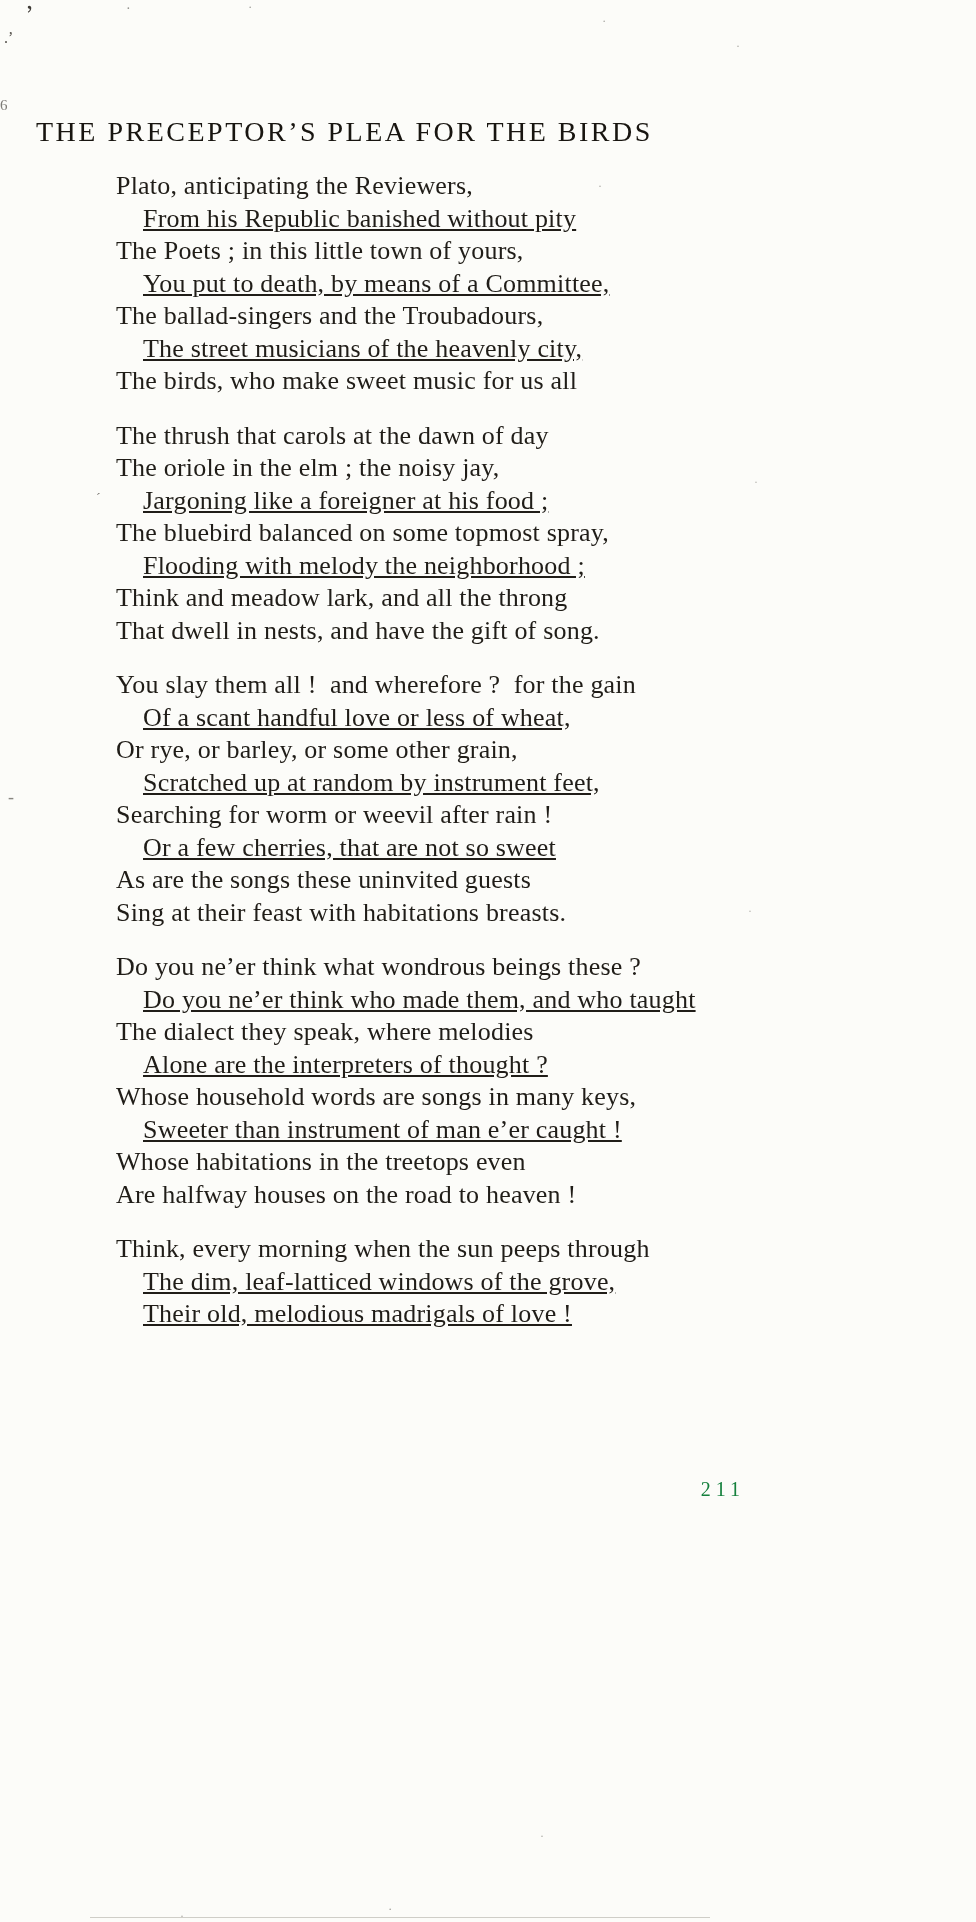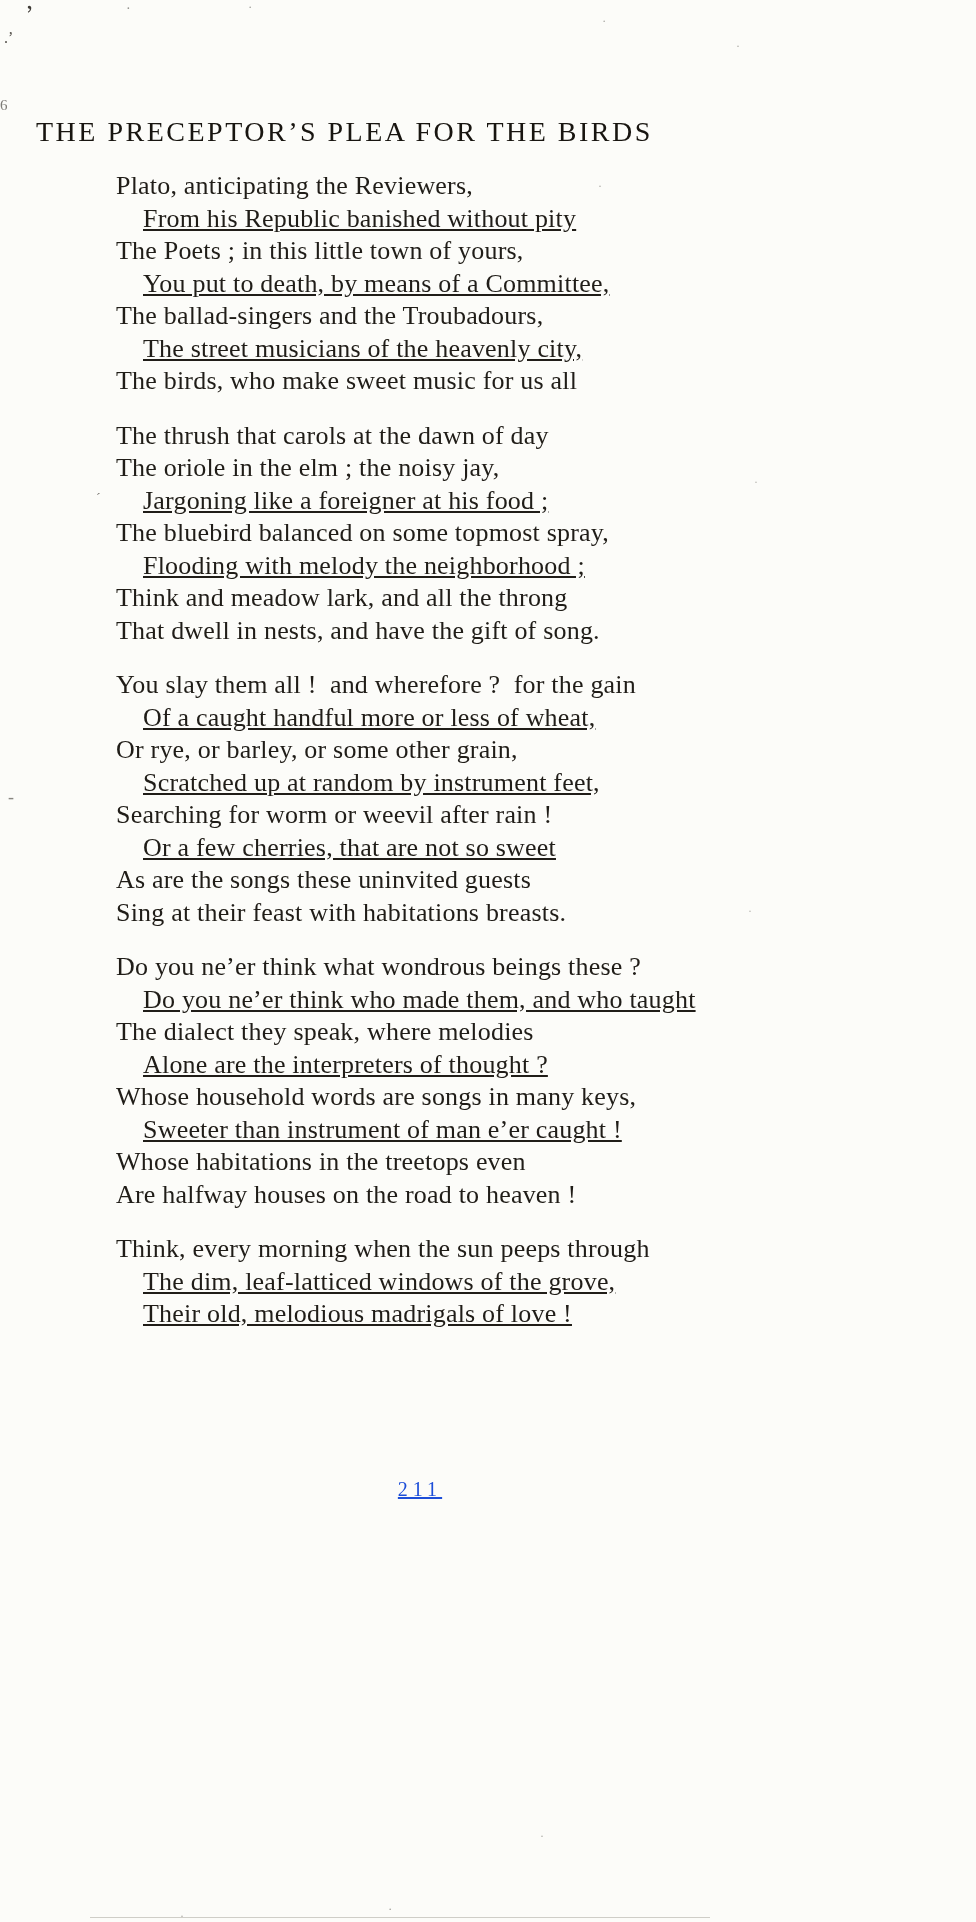--- a/index.html
+++ b/index.html
@@ -49,25 +49,24 @@
   }
   .line.indent {
     padding-left: 27px;
     text-decoration: underline;
   }
   .page-number {
     position: absolute;
     top: 1478px;
     left: 95px;
     width: 650px;
-    text-align: center;
+    text-align: right;
     font-size: 20px;
     letter-spacing: 5px;
-    color: #1d4ed8;
-    text-decoration: underline;
+    color: #15803d;
   }
   .artifact {
     position: absolute;
     color: #2a2620;
     line-height: 1;
     pointer-events: none;
   }
   .page-edge-line {
     position: absolute;
     left: 90px;
@@ -98,21 +97,21 @@
         <div class="line">The thrush that carols at the dawn of day</div>
         <div class="line">The oriole in the elm ; the noisy jay,</div>
         <div class="line indent">Jargoning like a foreigner at his food ;</div>
         <div class="line">The bluebird balanced on some topmost spray,</div>
         <div class="line indent">Flooding with melody the neighborhood ;</div>
         <div class="line">Think and meadow lark, and all the throng</div>
         <div class="line">That dwell in nests, and have the gift of song.</div>
       </div>
       <div class="stanza">
         <div class="line">You slay them all !  and wherefore ?  for the gain</div>
-        <div class="line indent">Of a caught handful more or less of wheat,</div>
+        <div class="line indent">Of a scant handful love or less of wheat,</div>
         <div class="line">Or rye, or barley, or some other grain,</div>
         <div class="line indent">Scratched up at random by instrument feet,</div>
         <div class="line">Searching for worm or weevil after rain !</div>
         <div class="line indent">Or a few cherries, that are not so sweet</div>
         <div class="line">As are the songs these uninvited guests</div>
         <div class="line">Sing at their feast with habitations breasts.</div>
       </div>
       <div class="stanza">
         <div class="line">Do you ne’er think what wondrous beings these ?</div>
         <div class="line indent">Do you ne’er think who made them, and who taught</div>

